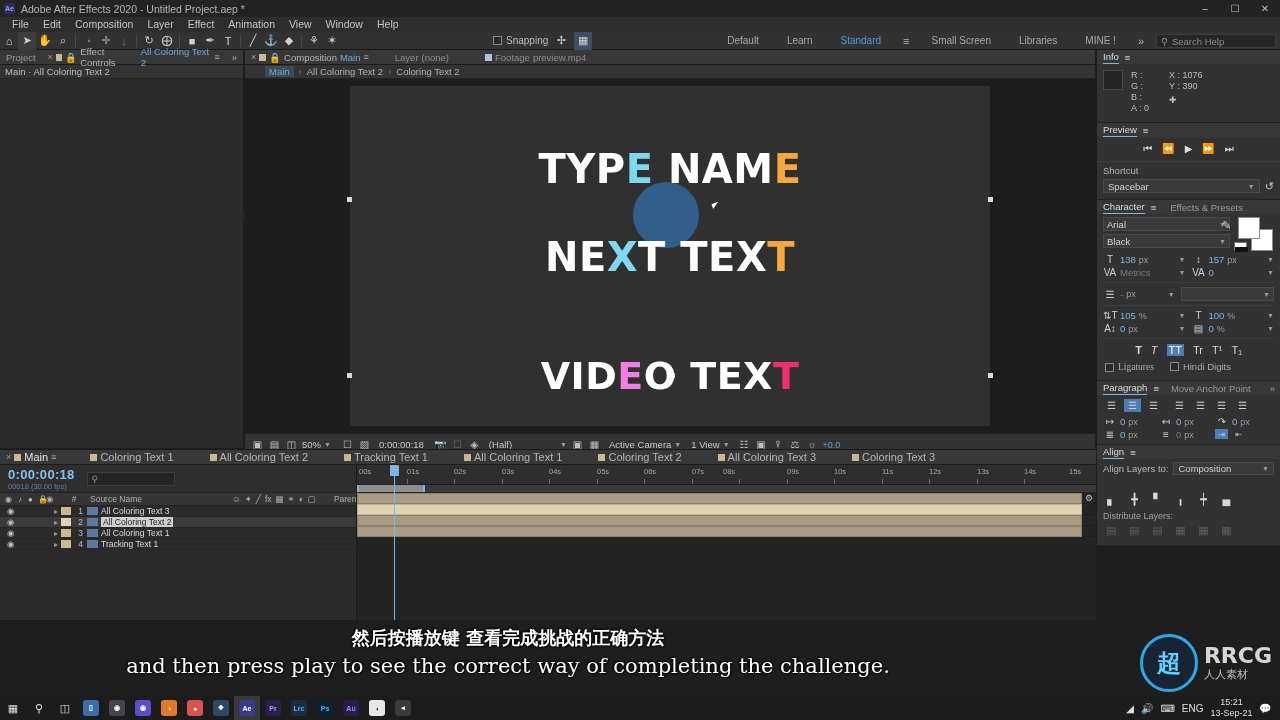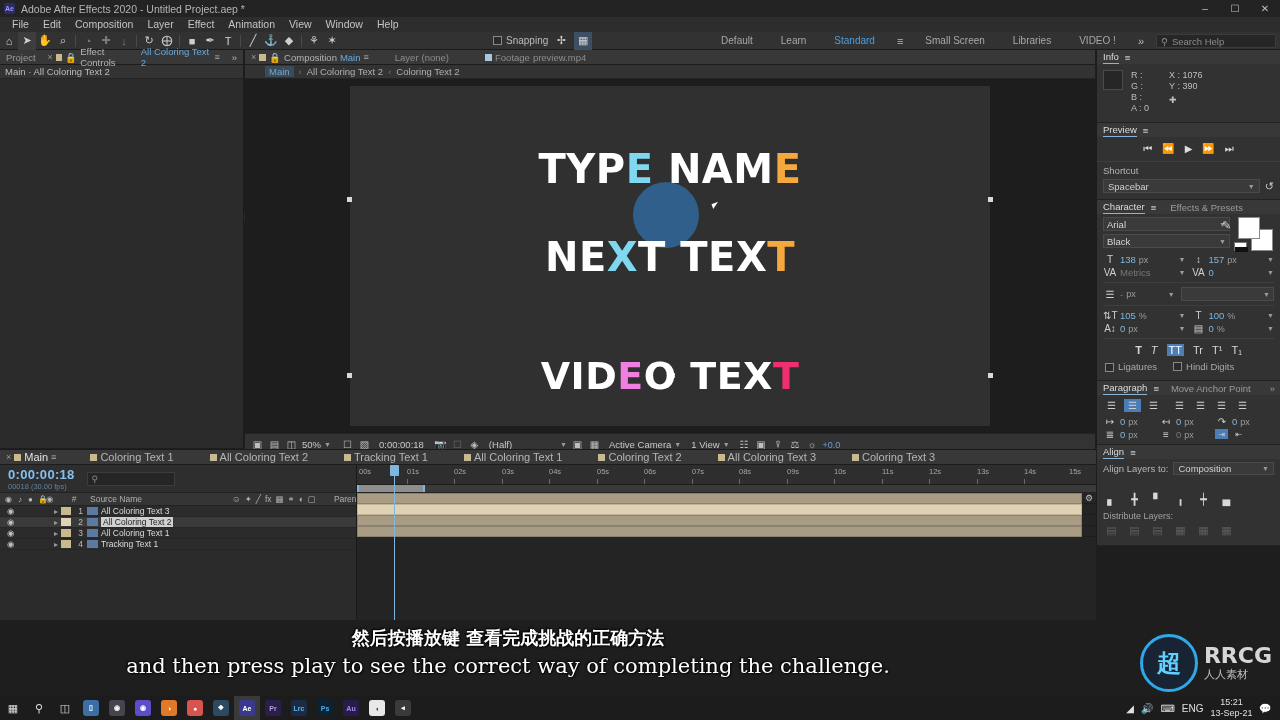--- a/index.html
+++ b/index.html
@@ -347,21 +347,21 @@
       <span class="tool" style="background:#3d4f63;">▦</span>
     </div>
 
     <div class="ws-tabs">
       <span class="ws-tab">Default</span>
       <span class="ws-tab">Learn</span>
       <span class="ws-tab sel">Standard</span>
       <span class="ws-more">≡</span>
       <span class="ws-tab">Small Screen</span>
       <span class="ws-tab">Libraries</span>
-      <span class="ws-tab">VIDEO !</span>
+      <span class="ws-tab">MINE !</span>
       <span class="ws-more">»</span>
     </div>
     <div class="search-help">
       <span>⚲</span>
       <span>Search Help</span>
     </div>
   </div>
 
   <div class="left-panel">
     <div class="panel-tabstrip">
@@ -609,21 +609,21 @@
 
         <div class="sty-row" style="border-top:1px solid #3e3e3e;margin-top:4px;">
           <span style="font-weight:bold;">T</span>
           <span style="font-style:italic;">T</span>
           <span class="on">TT</span>
           <span>Tr</span>
           <span>T¹</span>
           <span>T₁</span>
         </div>
         <div class="lig-row">
-          <span style="display:flex;gap:4px;align-items:flex-end;">
+          <span style="display:flex;gap:4px;align-items:flex-end;font-family:Liberation Serif, serif;">
             <span class="cbox"></span>
             <span>Ligatures</span>
           </span>
           <span style="display:flex;gap:4px;align-items:center;">
             <span class="cbox"></span>
             <span>Hindi Digits</span>
           </span>
         </div>
       </div>
     </div>
@@ -862,21 +862,21 @@
     <div class="tl-graph">
       <div class="tl-ruler">
         <span class="tick" style="left:2px;">00s</span>
         <span class="tick" style="left:50px;">01s</span>
         <span class="tick" style="left:97px;">02s</span>
         <span class="tick" style="left:145px;">03s</span>
         <span class="tick" style="left:192px;">04s</span>
         <span class="tick" style="left:240px;">05s</span>
         <span class="tick" style="left:287px;">06s</span>
         <span class="tick" style="left:335px;">07s</span>
-        <span class="tick" style="left:382px;">08s</span>
+        <span class="tick" style="left:366px;">08s</span>
         <span class="tick" style="left:430px;">09s</span>
         <span class="tick" style="left:477px;">10s</span>
         <span class="tick" style="left:525px;">11s</span>
         <span class="tick" style="left:572px;">12s</span>
         <span class="tick" style="left:620px;">13s</span>
         <span class="tick" style="left:667px;">14s</span>
         <span class="tick" style="left:712px;">15s</span>
         <span class="tickline" style="left:50px;"></span>
         <span class="tickline" style="left:97px;"></span>
         <span class="tickline" style="left:145px;"></span>

